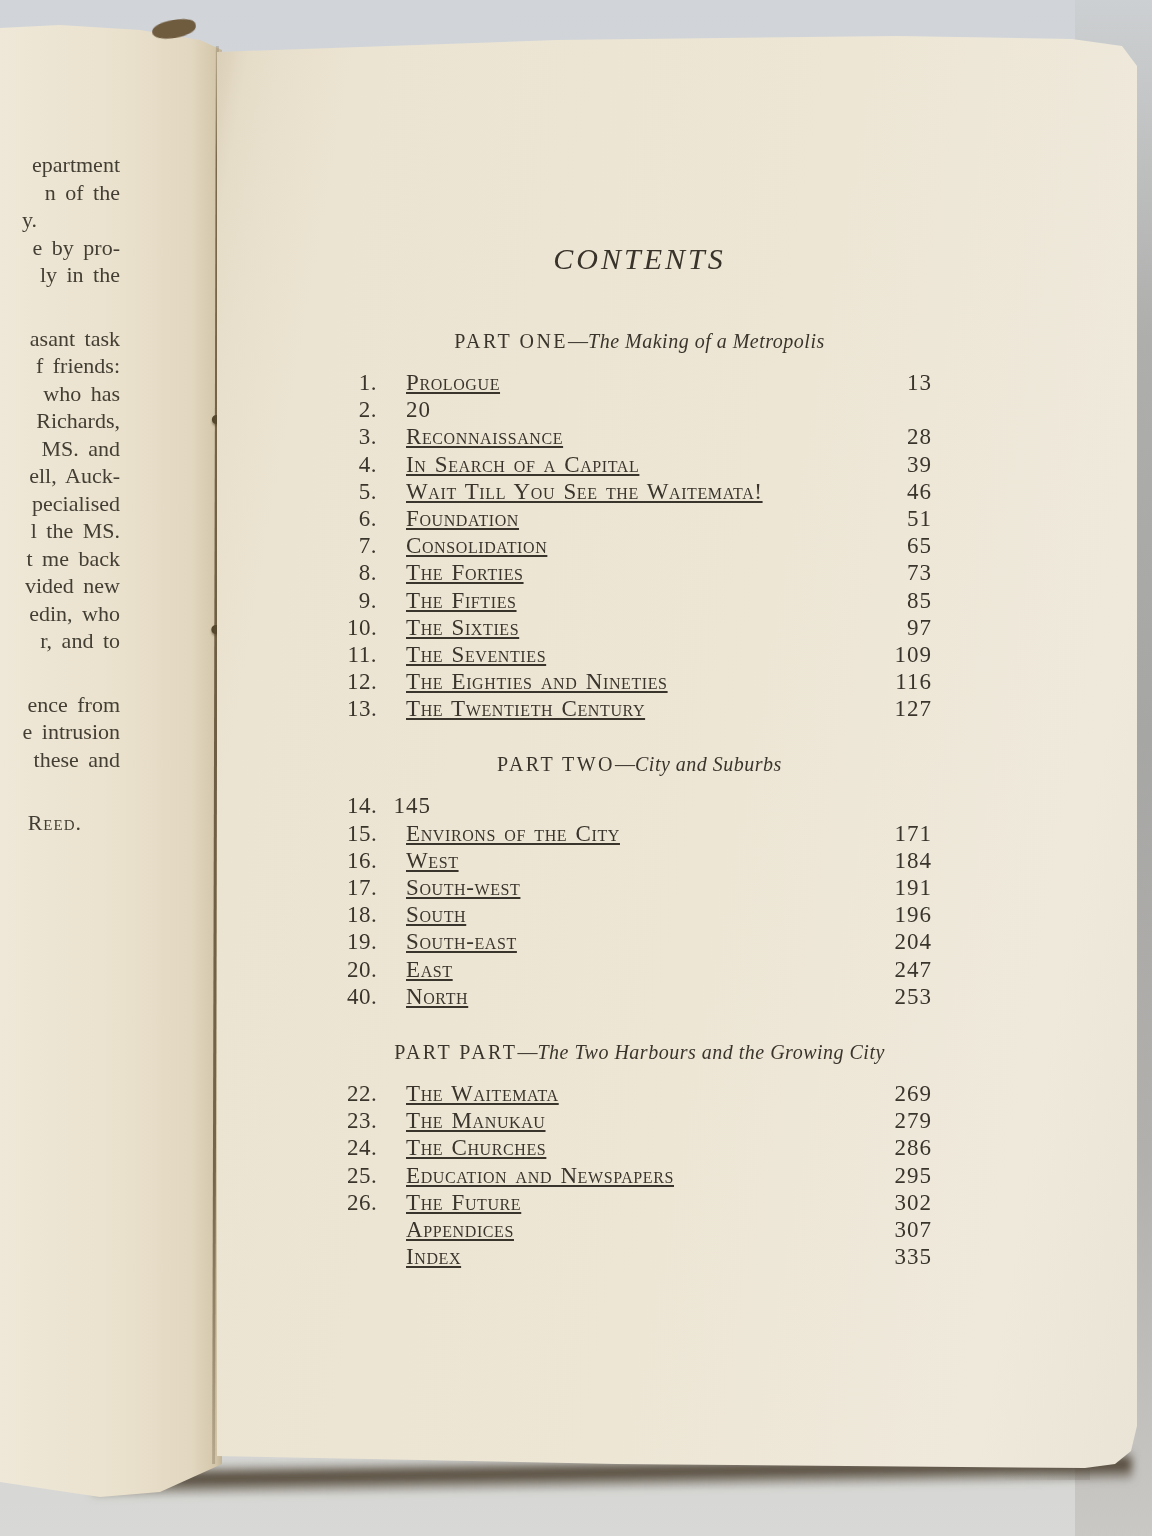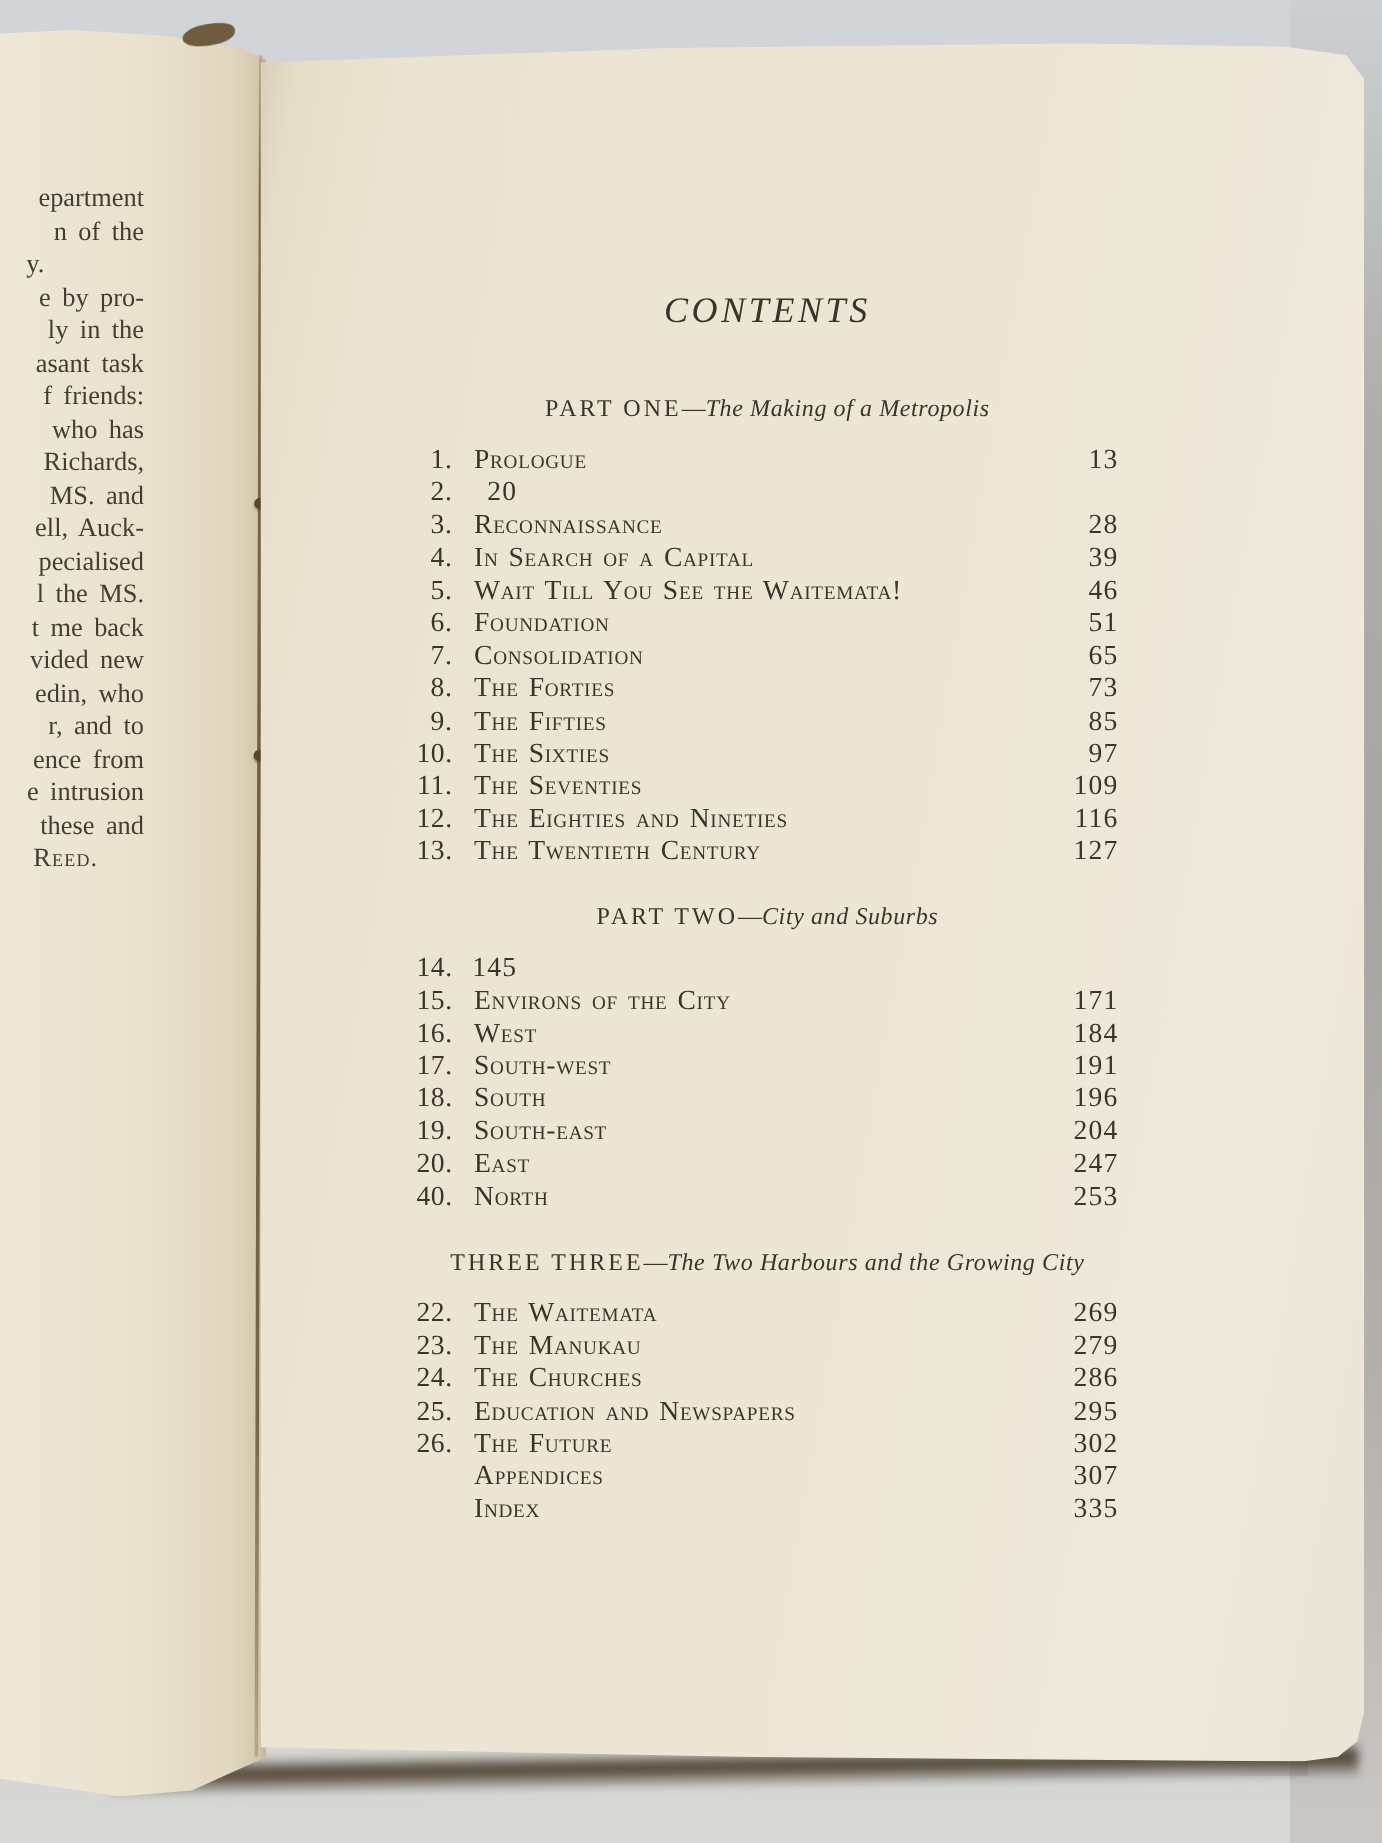--- a/index.html
+++ b/index.html
@@ -33,21 +33,21 @@
     background:linear-gradient(90deg,#efe8d8 0%,#eae1cd 55%,#e2d7c0 86%,#d4c7ab 97%,#c2b496 100%);
     clip-path:polygon(0 4px,60px 1px,140px 6px,200px 16px,222px 26px,
                       222px 1440px,160px 1468px,100px 1473px,0 1458px);
   }
   .left-text{
     padding-top:127px;width:120px;
     font-size:22px;line-height:27.5px;color:#433e33;
     text-align:right;word-spacing:4px;
   }
   .lp-para{margin:0;}
-  .lp-para.gap{}
+  .lp-para.gap{margin-top:36px;}
   .lp-line{white-space:nowrap;}
   .lp-line.short-end{margin-right:83px;}
   .lp-para.sig .lp-line{font-variant:small-caps;letter-spacing:1px;margin-right:38px;}
 
   
   .gutter{
     position:absolute;left:214px;top:46px;width:3px;height:1418px;
     background:linear-gradient(180deg,rgba(109,93,66,0.25) 0%,#7a6a4d 8%,#6d5d42 45%,#75654a 80%,rgba(109,93,66,0.3) 100%);
     transform:rotate(0.15deg);
   }
@@ -89,22 +89,22 @@
   .ph-dash{letter-spacing:0;}
   .ph-sub{font-style:italic;letter-spacing:0.5px;}
 
   .toc-list{margin-top:12px;}
   .toc-row{display:flex;height:27.2px;line-height:27.2px;font-size:23px;}
   .toc-num{
     width:30px;flex:0 0 30px;text-align:right;white-space:nowrap;
     font-variant:small-caps;letter-spacing:0.5px;
   }
   .toc-title{
-    flex:1 1 auto;margin-left:18px;white-space:nowrap;overflow:visible;
-    font-variant:small-caps;letter-spacing:0.6px;word-spacing:2px;
+    flex:1 1 auto;margin-left:29px;white-space:nowrap;overflow:visible;
+    font-variant:small-caps;letter-spacing:0.6px;word-spacing:2px;text-decoration:underline;
   }
   .toc-page{flex:0 0 54px;text-align:right;letter-spacing:1px;}
 </style>
 </head>
 <body>
 
 <div class="scene">
   <div class="bg-right"></div>
   <div class="bg-right-soft"></div>
   <div class="bottom-shadow"></div>
@@ -258,21 +258,21 @@
               <span class="toc-num">20.</span>
               <span class="toc-title">East</span>
               <span class="toc-page">247</span>
             </div>
             <div class="toc-row">
               <span class="toc-num">40.</span>
               <span class="toc-title">North</span>
               <span class="toc-page">253</span>
             </div>
           </div>
-          <div class="part-heading"><span class="ph-caps">THREE THREE</span><span class="ph-dash">—</span><span class="ph-sub">The Two Harbours and the Growing City</span></div>
+          <div class="part-heading"><span class="ph-caps">PART PART</span><span class="ph-dash">—</span><span class="ph-sub">The Two Harbours and the Growing City</span></div>
           <div class="toc-list">
             <div class="toc-row">
               <span class="toc-num">22.</span>
               <span class="toc-title">The Waitemata</span>
               <span class="toc-page">269</span>
             </div>
             <div class="toc-row">
               <span class="toc-num">23.</span>
               <span class="toc-title">The Manukau</span>
               <span class="toc-page">279</span>

